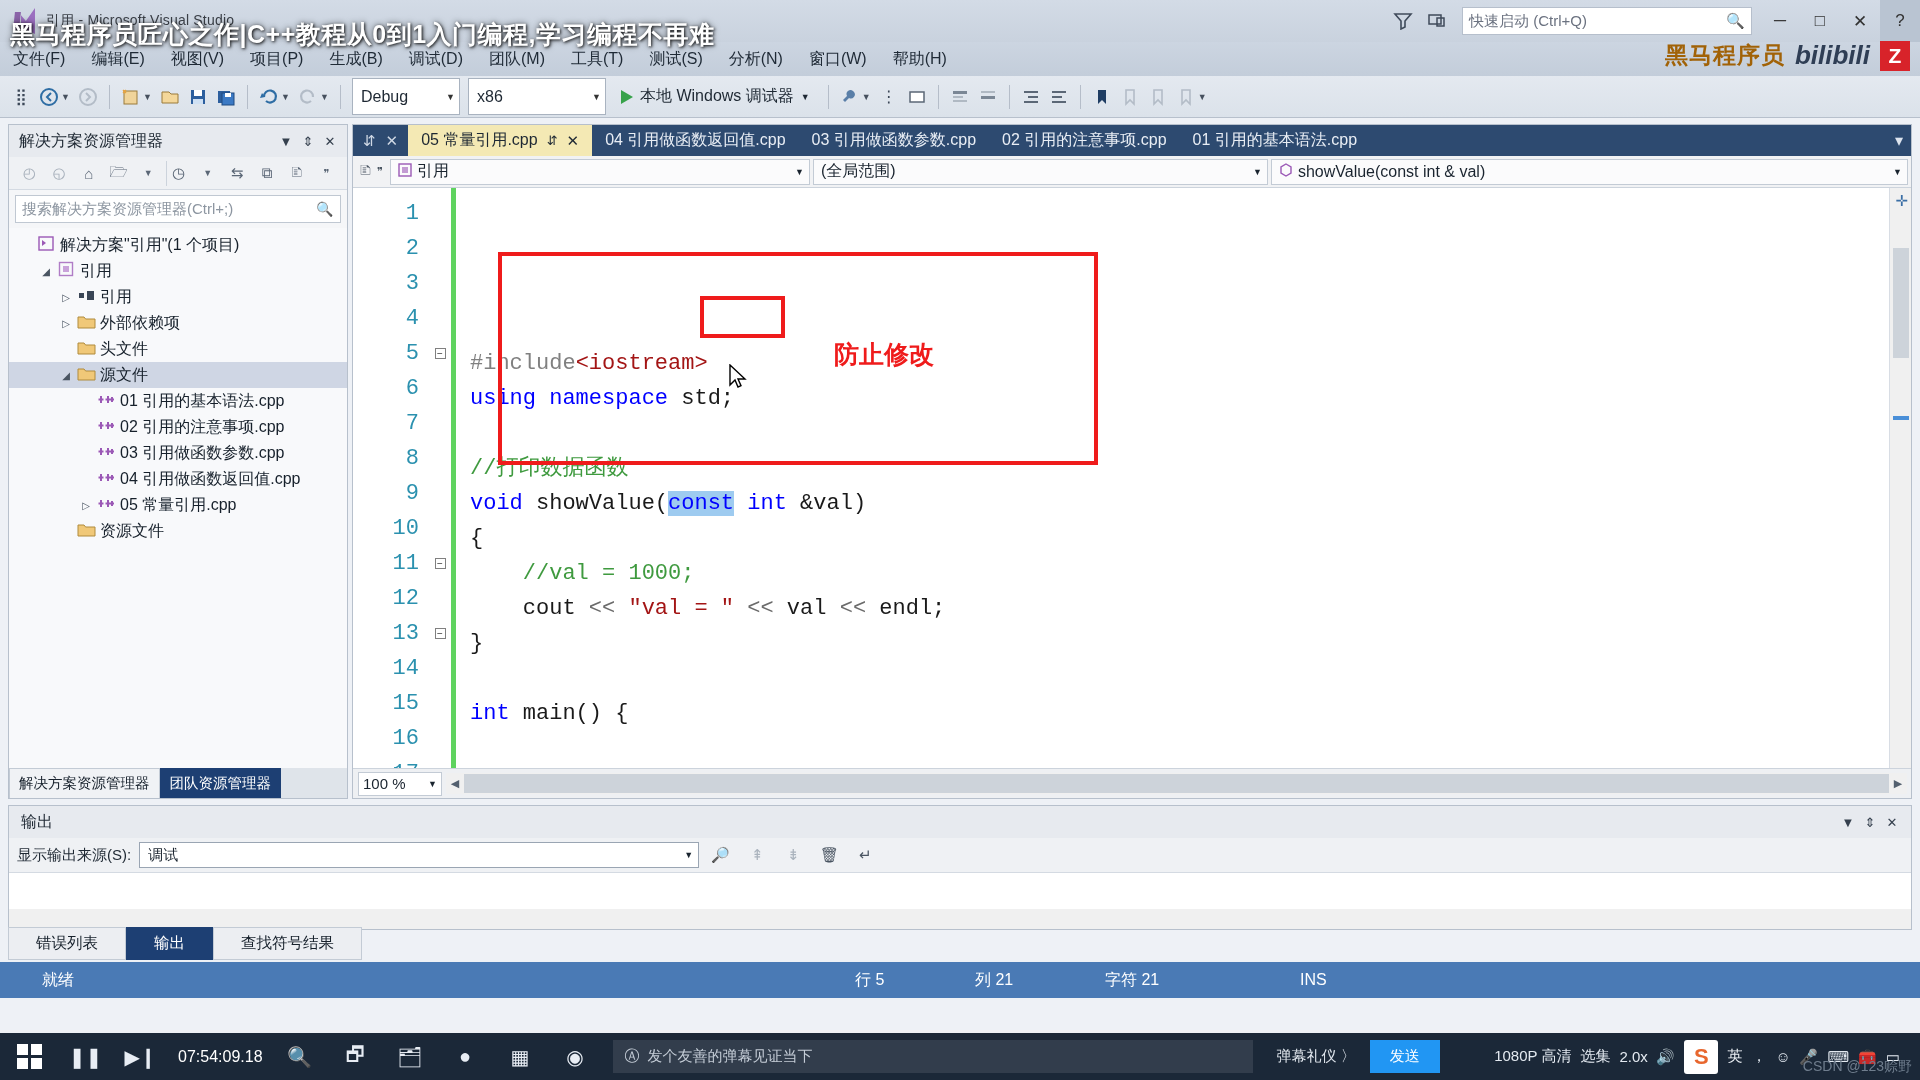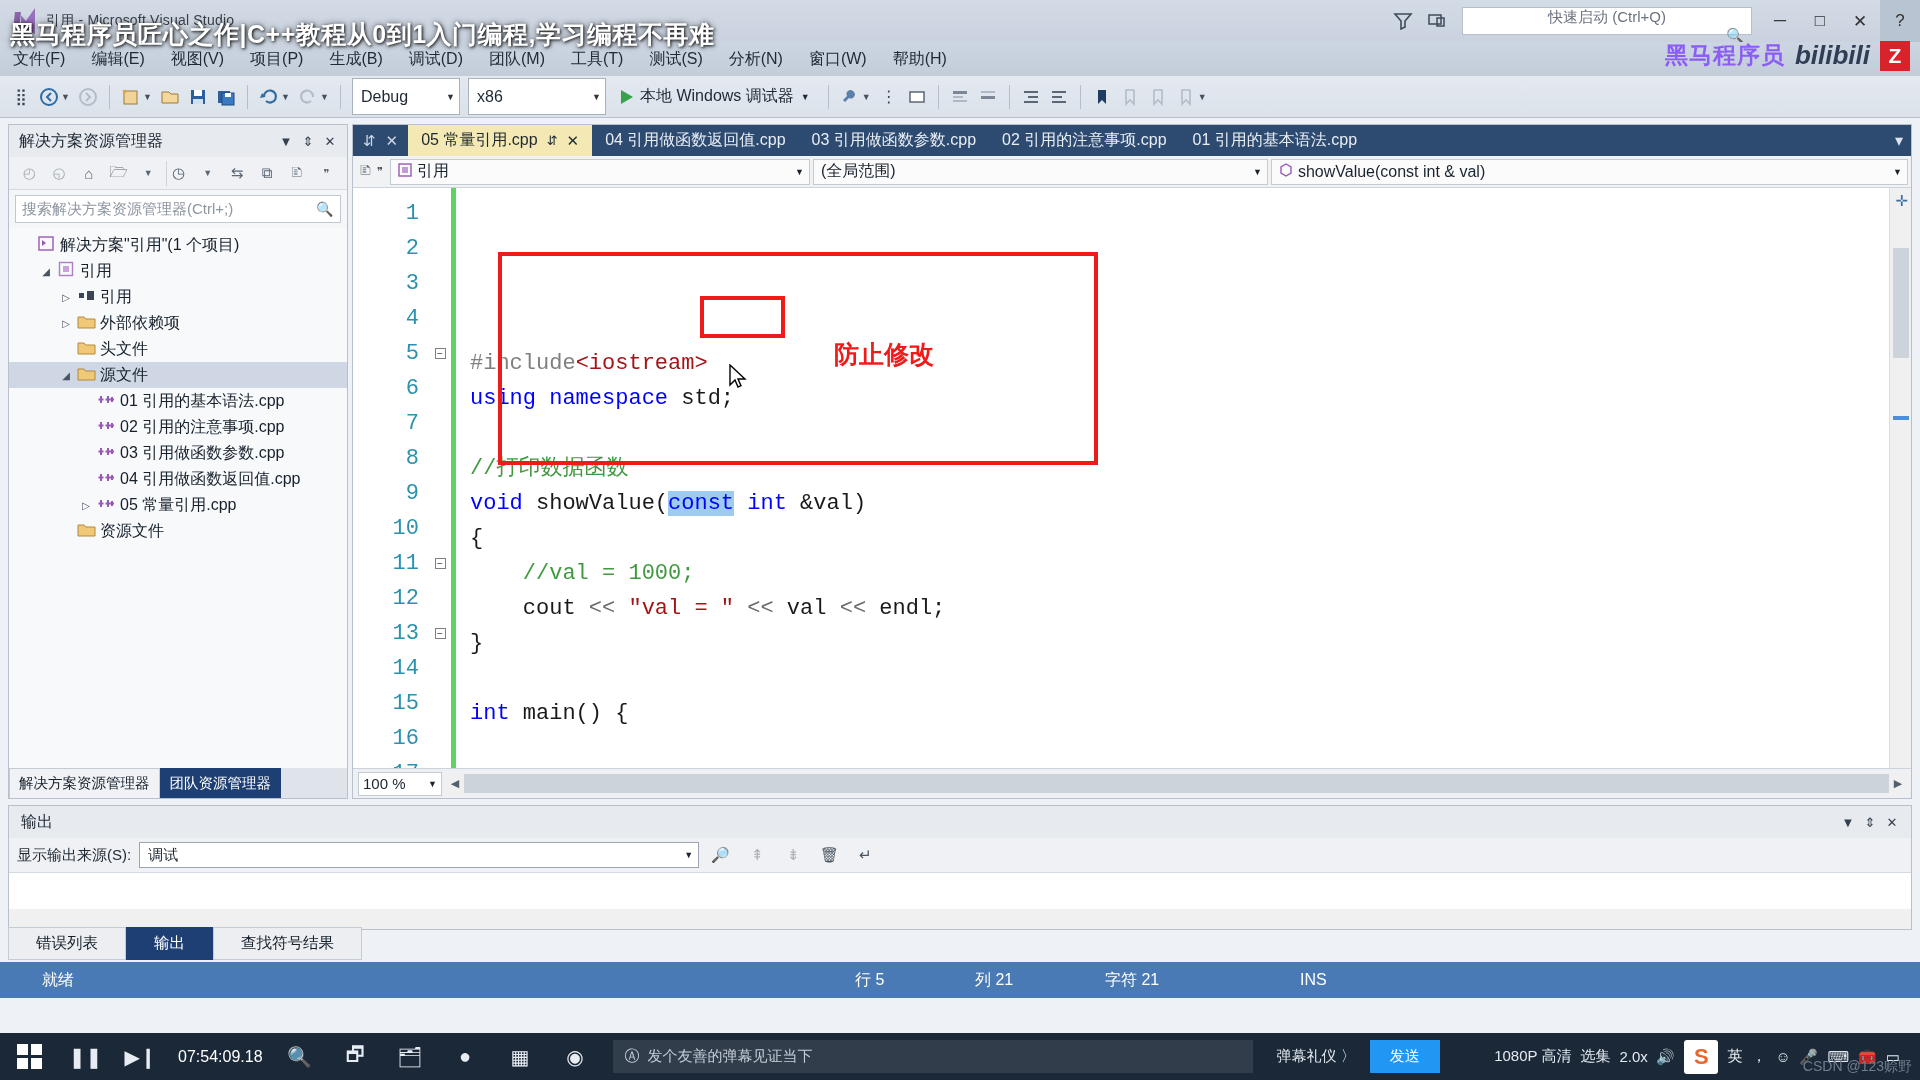--- a/index.html
+++ b/index.html
@@ -31,21 +31,21 @@
      background:#9b6fc0; clip-path: polygon(100% 0,100% 100%,0 72%,0 28%,35% 50%); }
   .title-text {
     font-size: 14px; color: #3a3f47; letter-spacing: .2px;
   }
   .title-right { position:absolute; right:0; top:0; height:42px; display:flex; align-items:center; }
   .tr-icon { width:34px; height:30px; display:flex; align-items:center; justify-content:center;
      color:#3f4a5a; }
   .quicklaunch {
     width: 290px; height: 28px; background:#fff; border:1px solid #b6bfcc;
     display:flex; align-items:center; padding:0 6px; margin:0 8px;
-    font-size:15px; color:#6b7280;flex-direction:column;
+    font-size:15px; color:#6b7280;
   }
   .ql-mag { margin-left:auto; color:#3a6ea5; }
   .wbtn { width:40px; height:42px; display:flex; align-items:center; justify-content:center;
     font-size:17px; color:#333; }
   .wbtn.help { background:#b9c4d2; }
 
   
   .overlay-banner {
     position:absolute; left:10px; top:18px;
     font-size: 25px; color:#ffffff; font-weight:600;
@@ -54,21 +54,21 @@
   }
 
   
   .menubar {
     position:absolute; left:0; top:42px; width:1920px; height:34px;
     background: linear-gradient(to bottom,#ccd5e1,#c3cdda);
     display:flex; align-items:center;
   }
   .menu-item { font-size:16px; color:#1f2a36; padding: 0 13px; line-height:34px; white-space:nowrap; }
   .brandbox { position:absolute; right:10px; top:40px; display:flex; align-items:center; gap:10px; z-index:30;}
-  .brand-text { font-size:23px; color:#8b5cf6; font-weight:700; letter-spacing:1px; }
+  .brand-text { font-size:23px; color:#a16207; font-weight:700; letter-spacing:1px; }
   .bili-logo { font-size:26px; color:#2f3e55; font-weight:700; font-style:italic;}
   .bili-sq { width:30px;height:30px;background:#d8232a;color:#fff;font-weight:700;font-size:21px;
     display:flex;align-items:center;justify-content:center;}
 
   
   .toolbar {
     position:absolute; left:0; top:76px; width:1920px; height:42px;
     background: linear-gradient(to bottom,#e4e9f0,#dbe2ea);
     display:flex; align-items:center; padding-left:8px; gap:2px;
     border-bottom:1px solid #b7c0cc;

